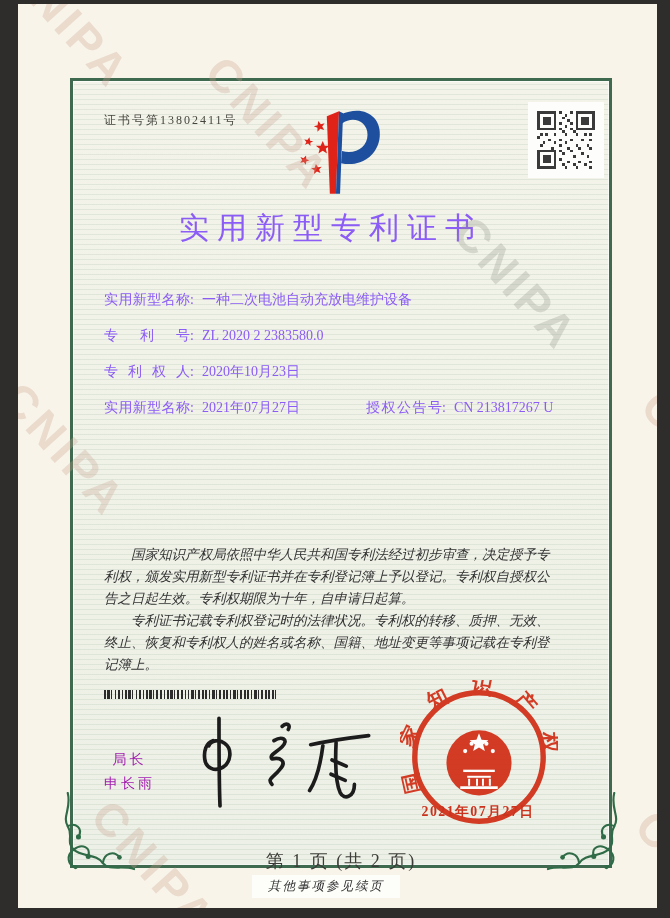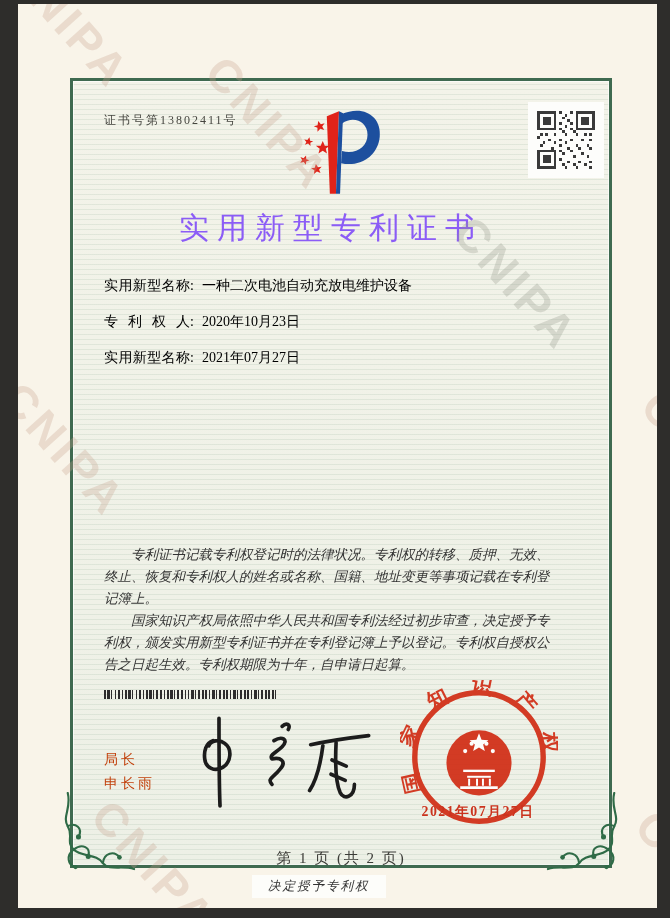--- a/index.html
+++ b/index.html
@@ -22,48 +22,48 @@
          box-shadow: inset 0 0 0 1px rgba(255,255,255,0.65);}
   .cert-no{position:absolute;left:86px;top:108px;font-size:12px;letter-spacing:2px;
            color:#45453f;z-index:2;}
   .qr-box{position:absolute;left:510px;top:98px;width:76px;height:76px;background:#fdfdfb;
           z-index:2;display:flex;align-items:center;justify-content:center;}
   .qr-box svg{width:58px;height:58px;}
   .logo{position:absolute;left:264px;top:100px;width:112px;height:98px;z-index:2;}
   .title{position:absolute;left:52px;top:204px;width:522px;text-align:center;z-index:2;
          font-size:30px;font-weight:normal;letter-spacing:8px;color:#8b5cf6;}
   
-  .fields{position:absolute;left:86px;top:272px;width:470px;z-index:2;font-size:14px;
-          color:#000000;}
+  .fields{position:absolute;left:86px;top:286px;width:470px;z-index:2;font-size:14px;
+          color:#8b5cf6;}
   .frow{margin-bottom:17px;line-height:19px;position:relative;}
   .flabel{display:inline-block;width:86px;text-align:justify;text-align-last:justify;
           vertical-align:top;}
   .fcolon{display:inline-block;vertical-align:top;margin-right:8px;}
   .fvalue{display:inline-block;vertical-align:top;max-width:352px;}
   .fgroup2{position:absolute;left:262px;top:0;white-space:nowrap;}
   .fgroup2 .flabel{width:76px;}
   
   .body-text{position:absolute;left:86px;top:540px;width:450px;z-index:2;
              font-size:13.5px;line-height:22px;color:#333;font-style:italic;}
   .body-text p{margin:0;text-indent:2em;}
   
   .barcode{position:absolute;left:86px;top:686px;width:172px;height:9px;z-index:2;
            background:repeating-linear-gradient(90deg,#2c2c2c 0 1.5px,rgba(0,0,0,0) 1.5px 3px,
              #2c2c2c 3px 5.5px,rgba(0,0,0,0) 5.5px 7px,#2c2c2c 7px 8px,rgba(0,0,0,0) 8px 10.5px);}
   
   .signer{position:absolute;left:86px;top:744px;z-index:2;font-size:14px;letter-spacing:3px;
-          color:#c2410c;line-height:24px;}
+          color:#a21caf;line-height:24px;text-align:center;}
   .sig-svg{position:absolute;left:150px;top:700px;width:214px;height:112px;z-index:3;}
   
   .seal{position:absolute;left:382px;top:676px;width:158px;height:158px;z-index:4;
         opacity:0.93;}
   .seal text{font-family:"Liberation Serif", serif;}
   
   .page-num{position:absolute;left:52px;top:845px;width:542px;text-align:center;z-index:2;
-            font-size:15px;letter-spacing:2px;color:#3c3c38;}
+            font-size:18px;letter-spacing:2px;color:#3c3c38;}
   .cont-note{position:absolute;left:234px;top:871px;z-index:2;background:#fdfdfa;
              padding:3px 16px;font-size:12.5px;letter-spacing:2px;color:#333;
              font-style:italic;}
   .orn{position:absolute;width:78px;height:80px;z-index:2;}
   .orn.left{left:40px;top:788px;}
   .orn.right{left:528px;top:788px;transform:scaleX(-1);}
 </style>
 </head>
 <body>
 
@@ -141,30 +141,36 @@
       </g>
     </svg>
 
     <div class="title">实用新型专利证书</div>
 
     <div class="fields">
       <div class="frow">
         <span class="flabel">实用新型名称</span><span class="fcolon">:</span><span class="fvalue">一种二次电池自动充放电维护设备</span>
       </div>
       <div class="frow">
+        <span class="flabel">专利号</span><span class="fcolon">:</span><span class="fvalue">ZL 2020 2 2383580.0</span>
+      </div>
+      <div class="frow">
         <span class="flabel">专利权人</span><span class="fcolon">:</span><span class="fvalue">2020年10月23日</span>
       </div>
       <div class="frow">
         <span class="flabel">实用新型名称</span><span class="fcolon">:</span><span class="fvalue">2021年07月27日</span>
+        <span class="fgroup2">
+          <span class="flabel">授权公告号</span><span class="fcolon">:</span><span class="fvalue">CN 213817267 U</span>
+        </span>
       </div>
     </div>
 
     <div class="body-text">
+      <p>国家知识产权局依照中华人民共和国专利法经过初步审查，决定授予专利权，颁发实用新型专利证书并在专利登记簿上予以登记。专利权自授权公告之日起生效。专利权期限为十年，自申请日起算。</p>
       <p>专利证书记载专利权登记时的法律状况。专利权的转移、质押、无效、终止、恢复和专利权人的姓名或名称、国籍、地址变更等事项记载在专利登记簿上。</p>
-      <p>国家知识产权局依照中华人民共和国专利法经过初步审查，决定授予专利权，颁发实用新型专利证书并在专利登记簿上予以登记。专利权自授权公告之日起生效。专利权期限为十年，自申请日起算。</p>
     </div>
 
     <div class="barcode"></div>
 
     <div class="signer">
       <div>局长</div>
       <div>申长雨</div>
     </div>
 
     <svg class="sig-svg" viewBox="0 0 210 110">
@@ -201,16 +207,16 @@
           <path d="M68,98 H92" stroke-width="2"></path>
           <path d="M70,100 V107 M78,100 V107 M84,100 V107 M91,100 V107" stroke-width="2"></path>
           <path d="M61,109 H99" stroke-width="2.6"></path>
         </g>
       </g>
       <text x="79" y="138" text-anchor="middle" font-size="14" font-weight="bold" fill="#c9250f" letter-spacing="1.5">2021年07月27日</text>
     </svg>
 
     <div class="page-num">第 1 页 (共 2 页)</div>
 
-    <div class="cont-note">决定授予专利权</div>
+    <div class="cont-note">其他事项参见续页</div>
 
   </div>
 </div>
 
 </body></html>

